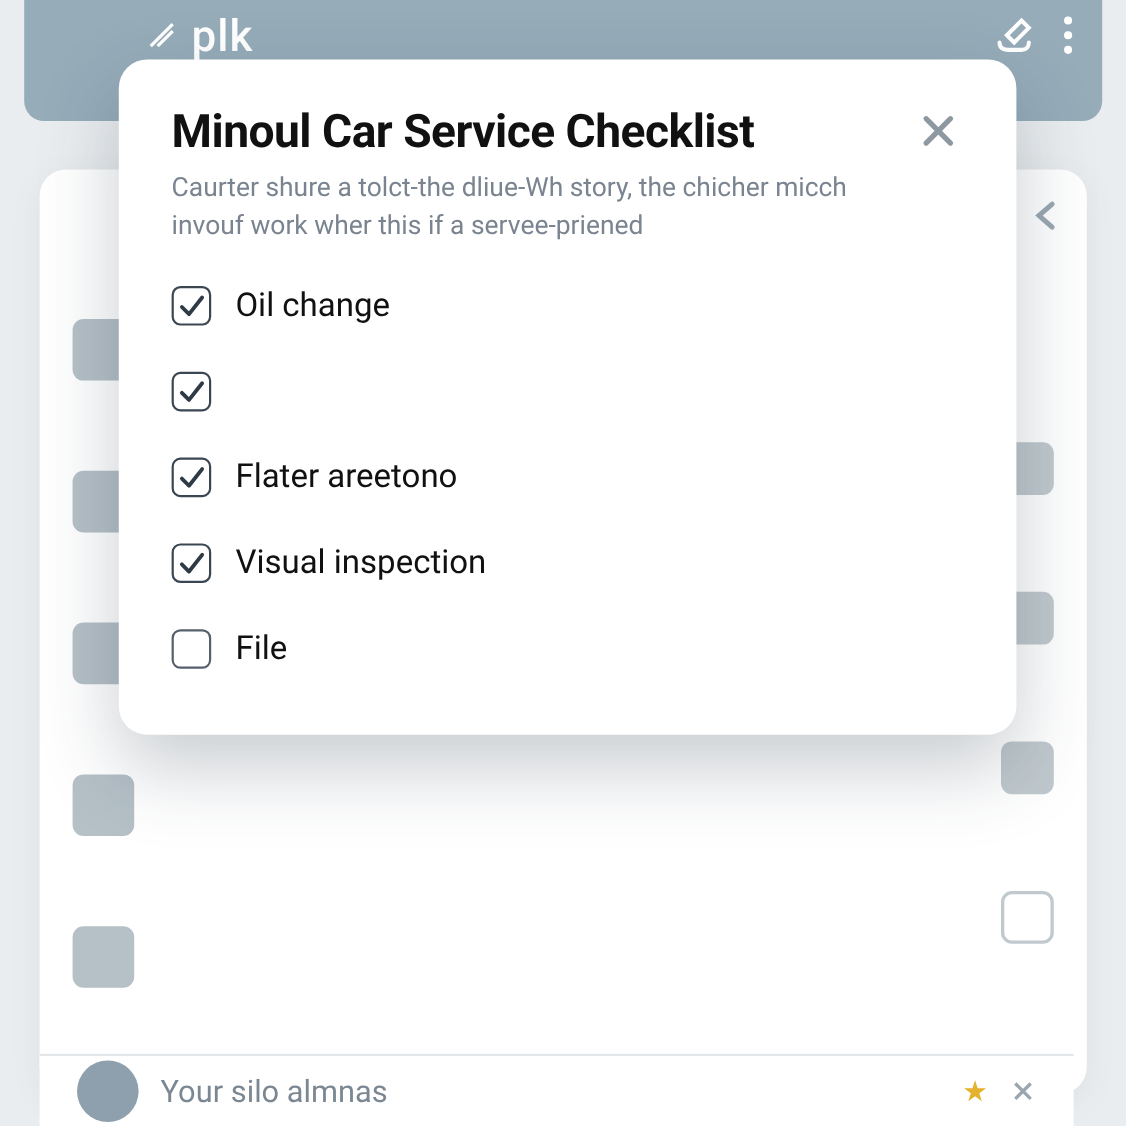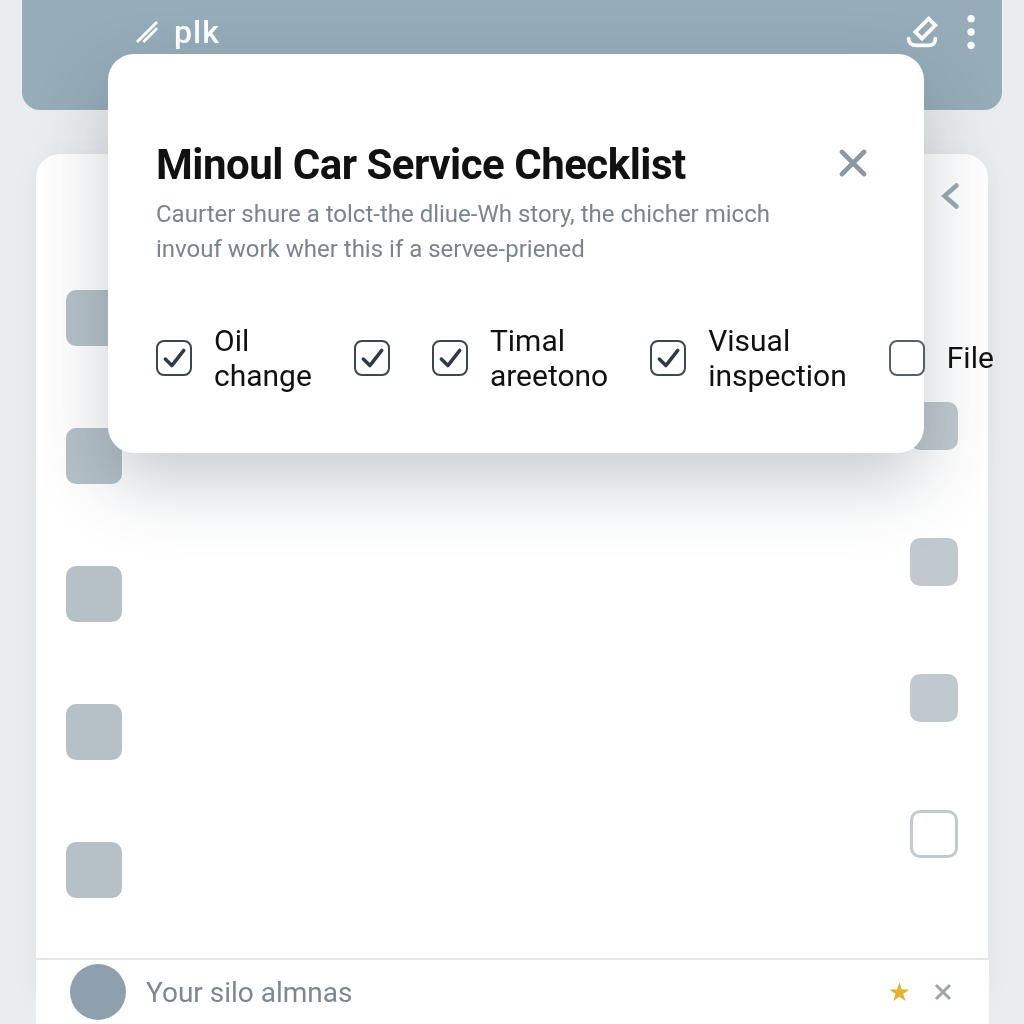--- a/index.html
+++ b/index.html
@@ -17,21 +17,21 @@
   border-radius: 0 0 18px 18px;
   height: 110px;
   display: flex;
   align-items: flex-start;
   justify-content: space-between;
   padding: 10px 26px 0 110px;
   color: #fff;
 }
 .header-left { display: flex; align-items: center; gap: 12px; height: 44px; }
 .header-right { display: flex; align-items: center; gap: 24px; height: 44px; }
-.header-brand { font-size: 32px; font-weight: 500; letter-spacing: 1px; }
+.header-brand { font-size: 40px; font-weight: 500; letter-spacing: 1px; }
 
 .bg-card {
   position: absolute;
   left: 36px; right: 36px;
   top: 154px;
   height: 840px;
   background: #fff;
   border-radius: 24px;
   box-shadow: 0 8px 28px rgba(80,100,120,0.08);
 }
@@ -47,42 +47,42 @@
 .ghost-icon {
   width: 56px; height: 56px;
   background: #adb9c1;
   border-radius: 10px;
   opacity: 0.9;
 }
 .ghost-icon.sm { width: 48px; height: 48px; background:#b9c3c9; }
 .bg-close { position:absolute; right:54px; top:178px; color:#99a8b2; }
 
 .bottom-bar {
-  position:absolute; left:36px; right:35px; bottom:0;
+  position:absolute; left:36px; right:48px; bottom:0;
   height:66px; background:#fff; border-top:2px solid #e3e7ea;
   display:flex; align-items:center; padding:0 34px; gap:20px;
 }
 .avatar-ghost { width:56px; height:56px; background:#8ea0ad; border-radius:50%; flex:none; }
 .bottom-text { color:#7b8893; font-size:28px; flex:1; }
 .star { color:#e4b22f; font-size:26px; }
 
 .modal {
   position:absolute;
   left:108px; right:100px;
   top:54px;
   background:#fff;
   border-radius:26px;
   box-shadow: 0 30px 70px rgba(40,55,70,0.25);
   padding: 42px 48px 60px 48px;
 }
-.modal-header { display:flex; justify-content:space-between; align-items:flex-start;margin-top:44px; }
+.modal-header { display:flex; justify-content:space-between; align-items:flex-start; }
 .modal-title { font-size:42px; font-weight:700; color:#111; letter-spacing:-0.5px; }
 .modal-close { color:#8e98a0; cursor:pointer; padding:4px; }
 .modal-sub { color:#7a8490; font-size:24px; line-height:1.45; margin-top:8px; max-width: 660px; }
-.checklist { margin-top: 56px; display:flex; flex-direction:row; gap: 42px; }
+.checklist { margin-top: 37px; display:flex; flex-direction:column; gap: 42px; }
 .check-item { display:flex; align-items:center; gap: 22px; }
 .checkbox {
   width:36px; height:36px; border:2.5px solid #55606c; border-radius:8px;
   display:flex; align-items:center; justify-content:center;
   flex:none; cursor:pointer;
 }
 .checkbox.checked { border-color:#3a4652; }
 .check-label { font-size:30px; color:#111; }
 svg { display:block; }
 </style>
@@ -172,21 +172,21 @@
             <path d="M4 13 L10 19 L21 5"></path>
           </svg>
         </span>
       </div>
       <div class="check-item">
         <span class="checkbox checked">
           <svg width="26" height="26" viewBox="0 0 24 24" fill="none" stroke="#2e3a46" stroke-width="3.2" stroke-linecap="round" stroke-linejoin="round">
             <path d="M4 13 L10 19 L21 5"></path>
           </svg>
         </span>
-        <span class="check-label">Timal areetono</span>
+        <span class="check-label">Flater areetono</span>
       </div>
       <div class="check-item">
         <span class="checkbox checked">
           <svg width="26" height="26" viewBox="0 0 24 24" fill="none" stroke="#2e3a46" stroke-width="3.2" stroke-linecap="round" stroke-linejoin="round">
             <path d="M4 13 L10 19 L21 5"></path>
           </svg>
         </span>
         <span class="check-label">Visual inspection</span>
       </div>
       <div class="check-item">

